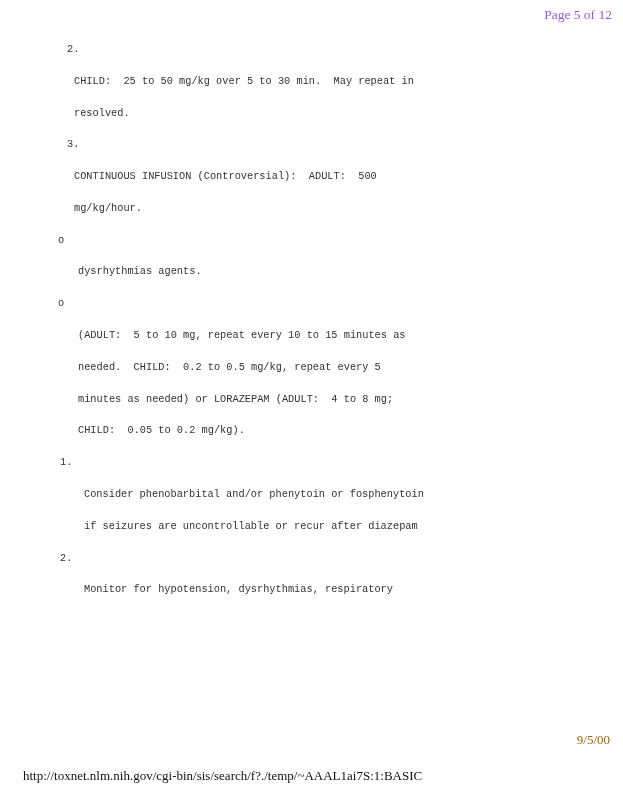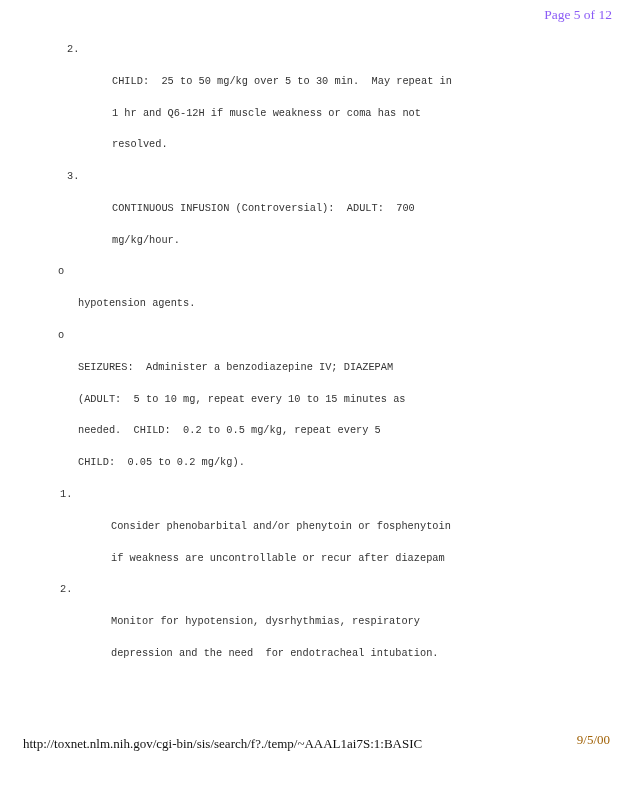--- a/index.html
+++ b/index.html
@@ -4,69 +4,67 @@
 <style>
   html, body { margin:0; padding:0; }
   body { width:623px; height:801px; background:#ffffff; position:relative; overflow:hidden; color:#222; }
   .page-num { position:absolute; top:7px; right:11px; font-family:"Liberation Serif", serif; font-size:13.5px; color:#8b5cf6; }
   .doc { position:absolute; top:44px; left:0; width:623px; font-family:"Liberation Mono", monospace; font-size:10.3px; line-height:10.6px; color:#333; }
   .item { position:relative; white-space:pre; }
   .marker { position:absolute; top:0; }
   .txt { display:block; white-space:pre; }
   
   .num-a .marker { left:67px; }
-  .num-a .txt { margin-left:112px; }
+  .num-a .txt { margin-left:74px; }
   
   .bul-a .marker { left:58px; }
   .bul-a .txt { margin-left:78px; }
   
   .num-b .marker { left:60px; }
-  .num-b .txt { margin-left:111px; }
-  .footer-url { position:absolute; top:736px; left:23px; font-family:"Liberation Serif", serif; font-size:13px; color:#111; }
+  .num-b .txt { margin-left:84px; }
+  .footer-url { position:absolute; top:768px; left:23px; font-family:"Liberation Serif", serif; font-size:13px; color:#111; }
   .footer-date { position:absolute; top:732px; right:13px; font-family:"Liberation Serif", serif; font-size:13px; color:#a16207; }
 </style>
 </head>
 <body>
 
 <div class="page-num">Page 5 of 12</div>
 
 <div class="doc">
 
   <div class="item num-a">
     <span class="marker">2.</span>
     <span class="txt">CHILD:  25 to 50 mg/kg over 5 to 30 min.  May repeat in</span>
-    <span class="txt">1 hr and Q6-12H if muscle weakness or coma has not</span>
     <span class="txt">resolved.</span>
   </div>
   <div class="item num-a">
     <span class="marker">3.</span>
-    <span class="txt">CONTINUOUS INFUSION (Controversial):  ADULT:  700</span>
+    <span class="txt">CONTINUOUS INFUSION (Controversial):  ADULT:  500</span>
     <span class="txt">mg/kg/hour.</span>
   </div>
 
   <div class="item bul-a">
     <span class="marker">o</span>
-    <span class="txt">hypotension agents.</span>
+    <span class="txt">dysrhythmias agents.</span>
   </div>
 
   <div class="item bul-a">
     <span class="marker">o</span>
-    <span class="txt">SEIZURES:  Administer a benzodiazepine IV; DIAZEPAM</span>
     <span class="txt">(ADULT:  5 to 10 mg, repeat every 10 to 15 minutes as</span>
     <span class="txt">needed.  CHILD:  0.2 to 0.5 mg/kg, repeat every 5</span>
+    <span class="txt">minutes as needed) or LORAZEPAM (ADULT:  4 to 8 mg;</span>
     <span class="txt">CHILD:  0.05 to 0.2 mg/kg).</span>
   </div>
 
   <div class="item num-b">
     <span class="marker">1.</span>
     <span class="txt">Consider phenobarbital and/or phenytoin or fosphenytoin</span>
-    <span class="txt">if weakness are uncontrollable or recur after diazepam</span>
+    <span class="txt">if seizures are uncontrollable or recur after diazepam</span>
   </div>
   <div class="item num-b">
     <span class="marker">2.</span>
     <span class="txt">Monitor for hypotension, dysrhythmias, respiratory</span>
-    <span class="txt">depression and the need  for endotracheal intubation.</span>
   </div>
 
 </div>
 
 <div class="footer-url">http://toxnet.nlm.nih.gov/cgi-bin/sis/search/f?./temp/~AAAL1ai7S:1:BASIC</div>
 <div class="footer-date">9/5/00</div>
 
 </body></html>

